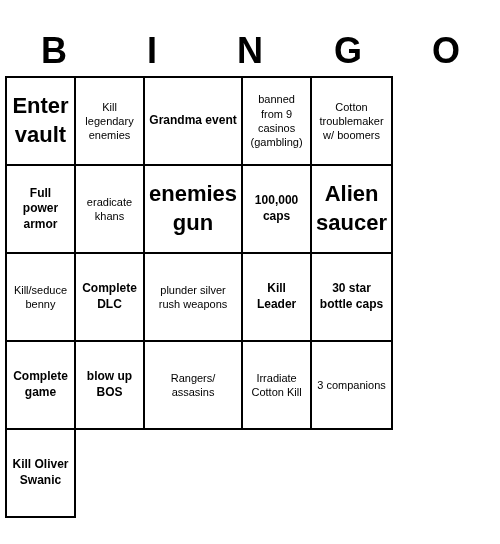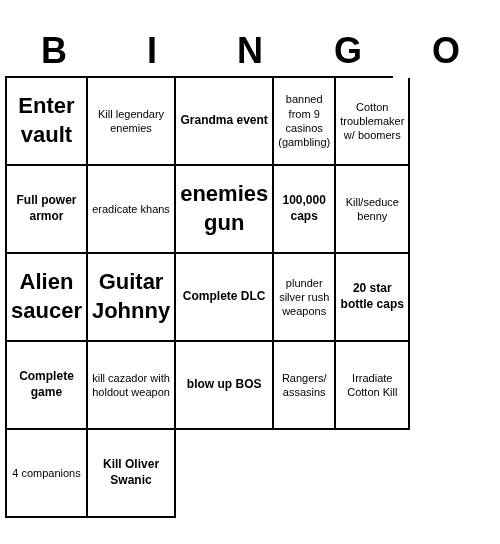--- a/index.html
+++ b/index.html
@@ -89,27 +89,26 @@
   <div class="bingo-grid">
   <div class="bingo-cell large-text">Enter vault</div>
       <div class="bingo-cell small-text">Kill legendary enemies</div>
       <div class="bingo-cell medium-text">Grandma event</div>
       <div class="bingo-cell small-text">banned from 9 casinos (gambling)</div>
       <div class="bingo-cell small-text">Cotton troublemaker w/ boomers</div>
       <div class="bingo-cell medium-text">Full power armor</div>
       <div class="bingo-cell small-text">eradicate khans</div>
       <div class="bingo-cell large-text">enemies gun</div>
       <div class="bingo-cell medium-text">100,000 caps</div>
+      <div class="bingo-cell large-text">Alien saucer</div>
       <div class="bingo-cell small-text">Kill/seduce benny</div>
-      <div class="bingo-cell large-text">Alien saucer</div>
-      <div class="bingo-cell large-text">Guitar Johnny</div>
       <div class="bingo-cell medium-text">Complete DLC</div>
       <div class="bingo-cell small-text">plunder silver rush weapons</div>
-      <div class="bingo-cell medium-text">20 star bottle caps</div>
+      <div class="bingo-cell medium-text">Kill Leader</div>
+      <div class="bingo-cell medium-text">30 star bottle caps</div>
       <div class="bingo-cell medium-text">Complete game</div>
-      <div class="bingo-cell small-text">kill cazador with holdout weapon</div>
       <div class="bingo-cell medium-text">blow up BOS</div>
       <div class="bingo-cell small-text">Rangers/ assasins</div>
       <div class="bingo-cell small-text">Irradiate Cotton Kill</div>
-      <div class="bingo-cell small-text">4 companions</div>
+      <div class="bingo-cell small-text">3 companions</div>
       <div class="bingo-cell medium-text">Kill Oliver Swanic</div>
     </div>
 </div>
 
 </body></html>

